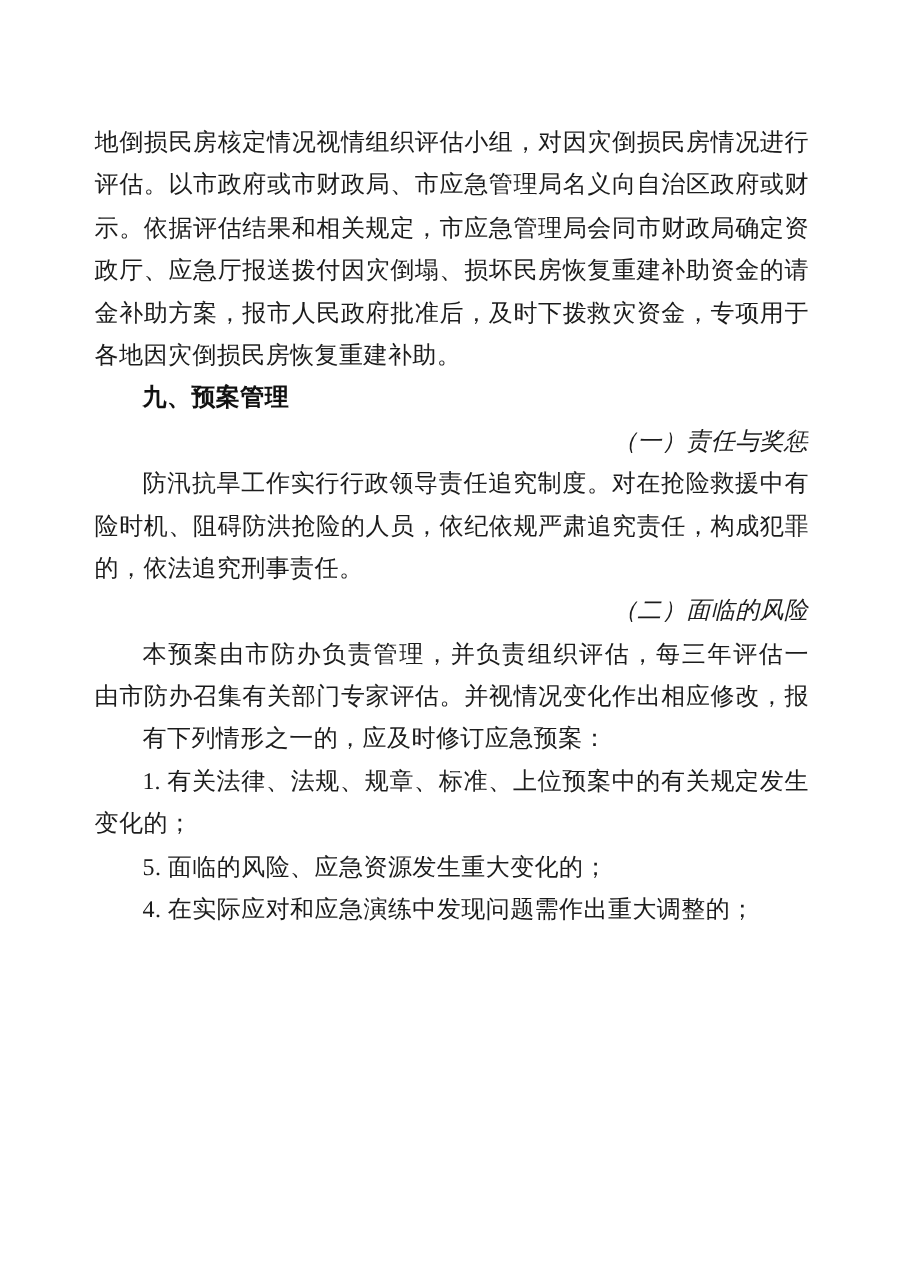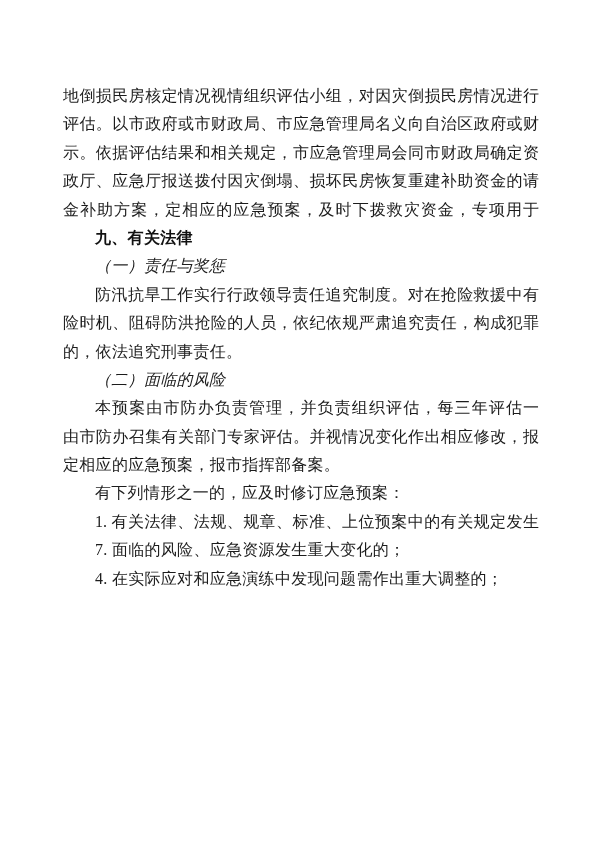--- a/index.html
+++ b/index.html
@@ -38,20 +38,21 @@
   .line.indent {
     text-indent: 32px;
   }
   .line.heading {
     font-family: "Liberation Sans", "DejaVu Sans", sans-serif;
     font-weight: bold;
     color: #111111;
   }
   .line.subheading {
     font-style: italic;
+    text-align: right;
   }
   .footer {
     position: absolute;
     top: 777px;
     right: 70px;
     font-size: 14.5px;
     line-height: 18px;
     letter-spacing: 1.5px;
     word-spacing: 3px;
     color: #2a2a2a;
@@ -60,29 +61,30 @@
 </style>
 </head>
 <body>
 
 <div class="page">
   <div class="content" id="content">
       <div class="line body fill">地倒损民房核定情况视情组织评估小组，对因灾倒损民房情况进行</div>
       <div class="line body fill">评估。以市政府或市财政局、市应急管理局名义向自治区政府或财</div>
       <div class="line body fill">示。依据评估结果和相关规定，市应急管理局会同市财政局确定资</div>
       <div class="line body fill">政厅、应急厅报送拨付因灾倒塌、损坏民房恢复重建补助资金的请</div>
-      <div class="line body fill">金补助方案，定相应的应急预案，及时下拨救灾资金，专项用于</div>
-      <div class="line heading indent">九、有关法律</div>
+      <div class="line body fill">金补助方案，报市人民政府批准后，及时下拨救灾资金，专项用于</div>
+      <div class="line body">各地因灾倒损民房恢复重建补助。</div>
+      <div class="line heading indent">九、预案管理</div>
       <div class="line subheading indent">（一）责任与奖惩</div>
       <div class="line body fill indent">防汛抗旱工作实行行政领导责任追究制度。对在抢险救援中有</div>
       <div class="line body fill">险时机、阻碍防洪抢险的人员，依纪依规严肃追究责任，构成犯罪</div>
       <div class="line body">的，依法追究刑事责任。</div>
       <div class="line subheading indent">（二）面临的风险</div>
       <div class="line body fill indent">本预案由市防办负责管理，并负责组织评估，每三年评估一次，</div>
       <div class="line body fill">由市防办召集有关部门专家评估。并视情况变化作出相应修改，报</div>
-      <div class="line body">定相应的应急预案，报市指挥部备案。</div>
       <div class="line body indent">有下列情形之一的，应及时修订应急预案：</div>
       <div class="line body fill indent">1. 有关法律、法规、规章、标准、上位预案中的有关规定发生</div>
-      <div class="line body indent">7. 面临的风险、应急资源发生重大变化的；</div>
+      <div class="line body">变化的；</div>
+      <div class="line body indent">5. 面临的风险、应急资源发生重大变化的；</div>
       <div class="line body indent">4. 在实际应对和应急演练中发现问题需作出重大调整的；</div>
     </div>
   <div class="footer">– 60 –</div>
 </div>
 
 </body></html>

